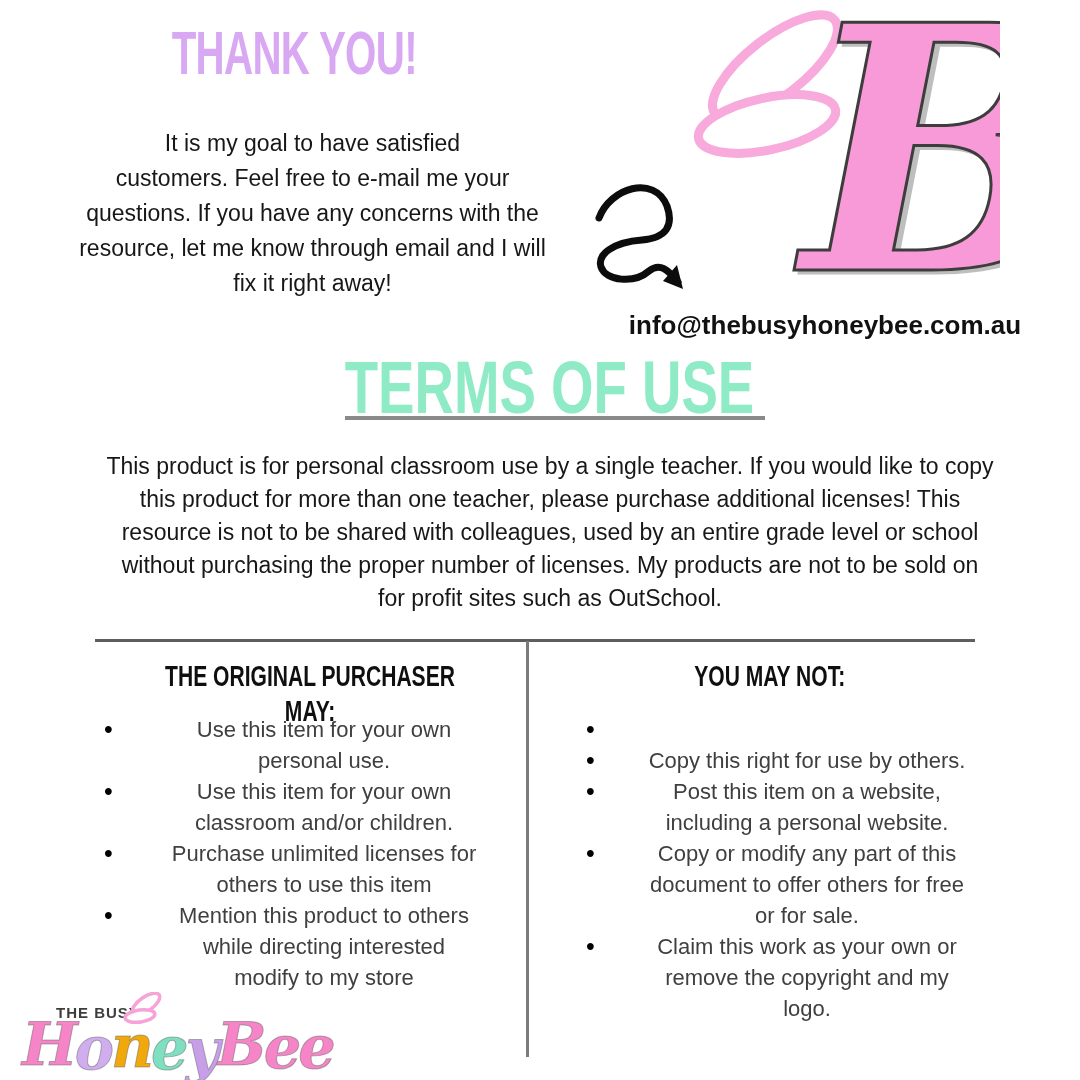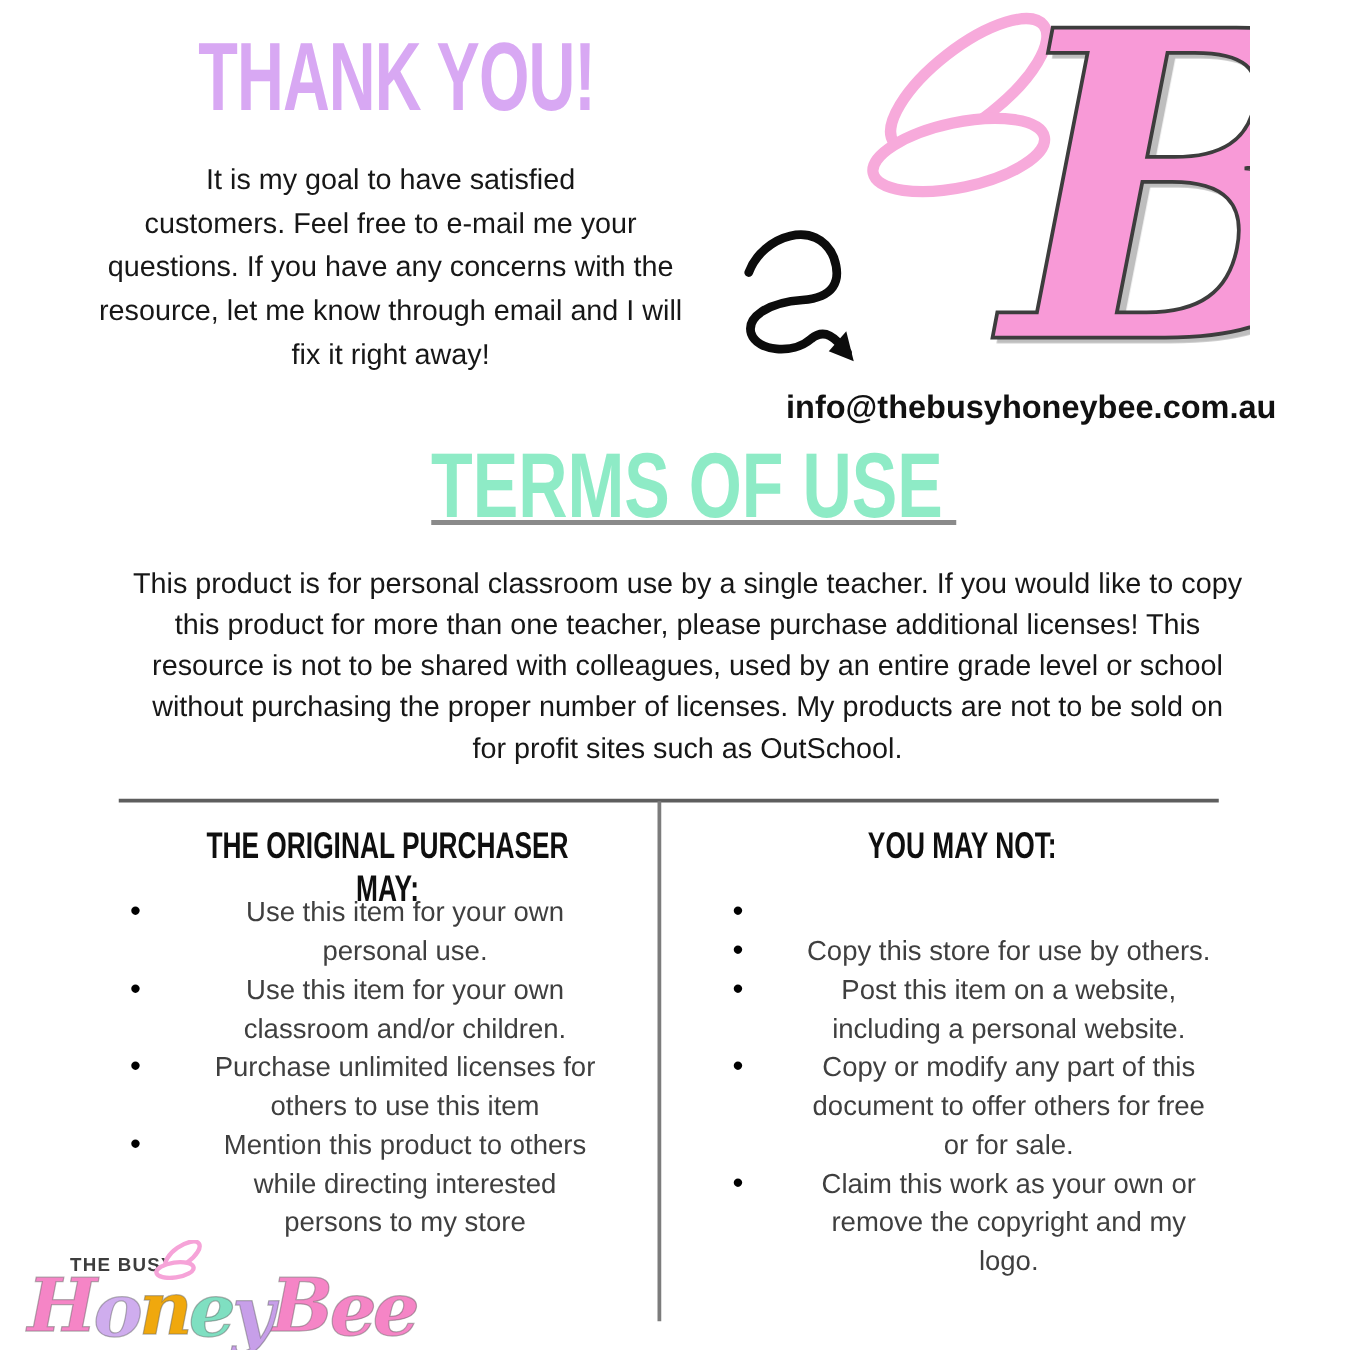--- a/index.html
+++ b/index.html
@@ -2,22 +2,22 @@
 <html><head>
 <meta charset="utf-8">
 <style>
   html,body{margin:0;padding:0;background:#fff;}
   #page{position:relative;width:1080px;height:1080px;background:#ffffff;overflow:hidden;
         font-family:"Liberation Sans", sans-serif;color:#1c1c1c;}
 
   .abs{position:absolute;}
 
   
-  #thankyou-title{left:62px;top:18px;width:510px;text-align:center;
-    font-size:72px;font-weight:bold;letter-spacing:-1px;}
+  #thankyou-title{left:39px;top:18px;width:510px;text-align:center;
+    font-size:56px;font-weight:bold;letter-spacing:-1px;}
   #thankyou-title .squish{display:inline-block;transform:scale(0.72,1.08);transform-origin:center top;}
   #thankyou-msg{left:40px;top:126px;width:545px;text-align:center;white-space:pre-line;
     font-size:23px;line-height:35px;color:#171717;}
 
   
   #arrow{left:592px;top:180px;}
 
   
   #biglogo{left:660px;top:2px;}
 
@@ -136,30 +136,30 @@
       </div>
       <div class="bullet-item">
         <span class="dot">•</span>
         <span class="bullet-text">Purchase unlimited licenses for
 others to use this item</span>
       </div>
       <div class="bullet-item">
         <span class="dot">•</span>
         <span class="bullet-text">Mention this product to others
 while directing interested
-persons to my store</span>
+modify to my store</span>
       </div>
     </div>
   <div class="abs bullet-list" id="right-list">
       <div class="bullet-item">
         <span class="dot">•</span>
       </div>
       <div class="bullet-item">
         <span class="dot">•</span>
-        <span class="bullet-text">Copy this store for use by others.</span>
+        <span class="bullet-text">Copy this right for use by others.</span>
       </div>
       <div class="bullet-item">
         <span class="dot">•</span>
         <span class="bullet-text">Post this item on a website,
 including a personal website.</span>
       </div>
       <div class="bullet-item">
         <span class="dot">•</span>
         <span class="bullet-text">Copy or modify any part of this
 document to offer others for free

